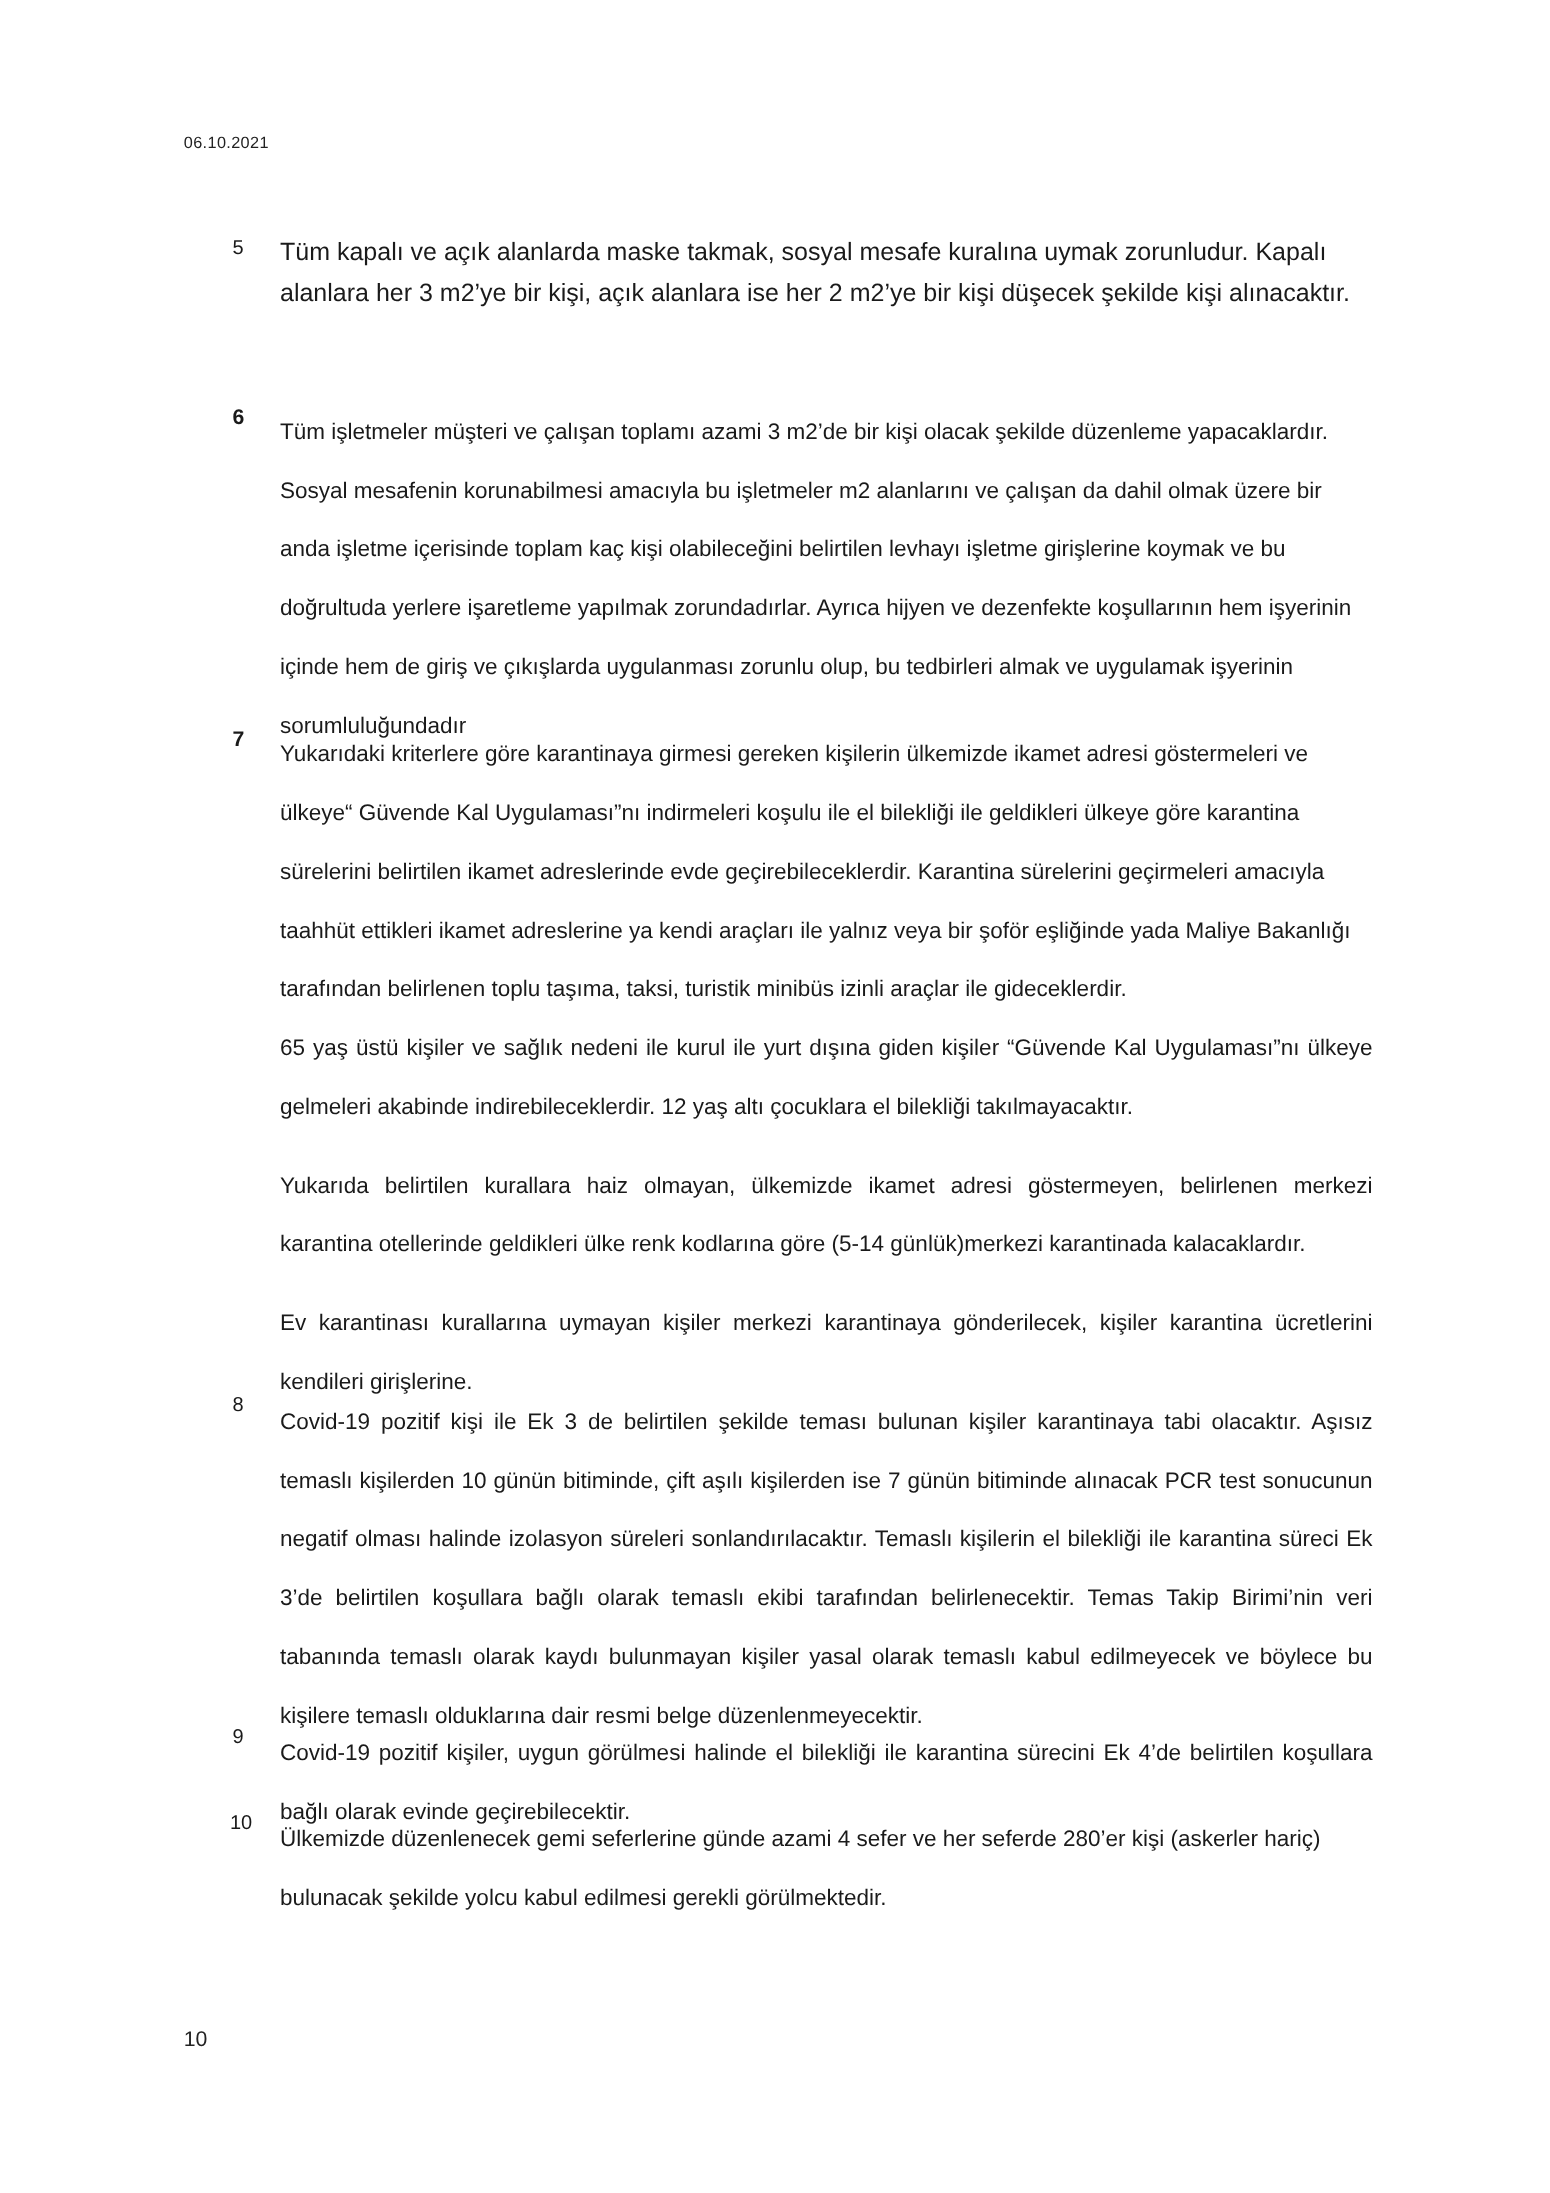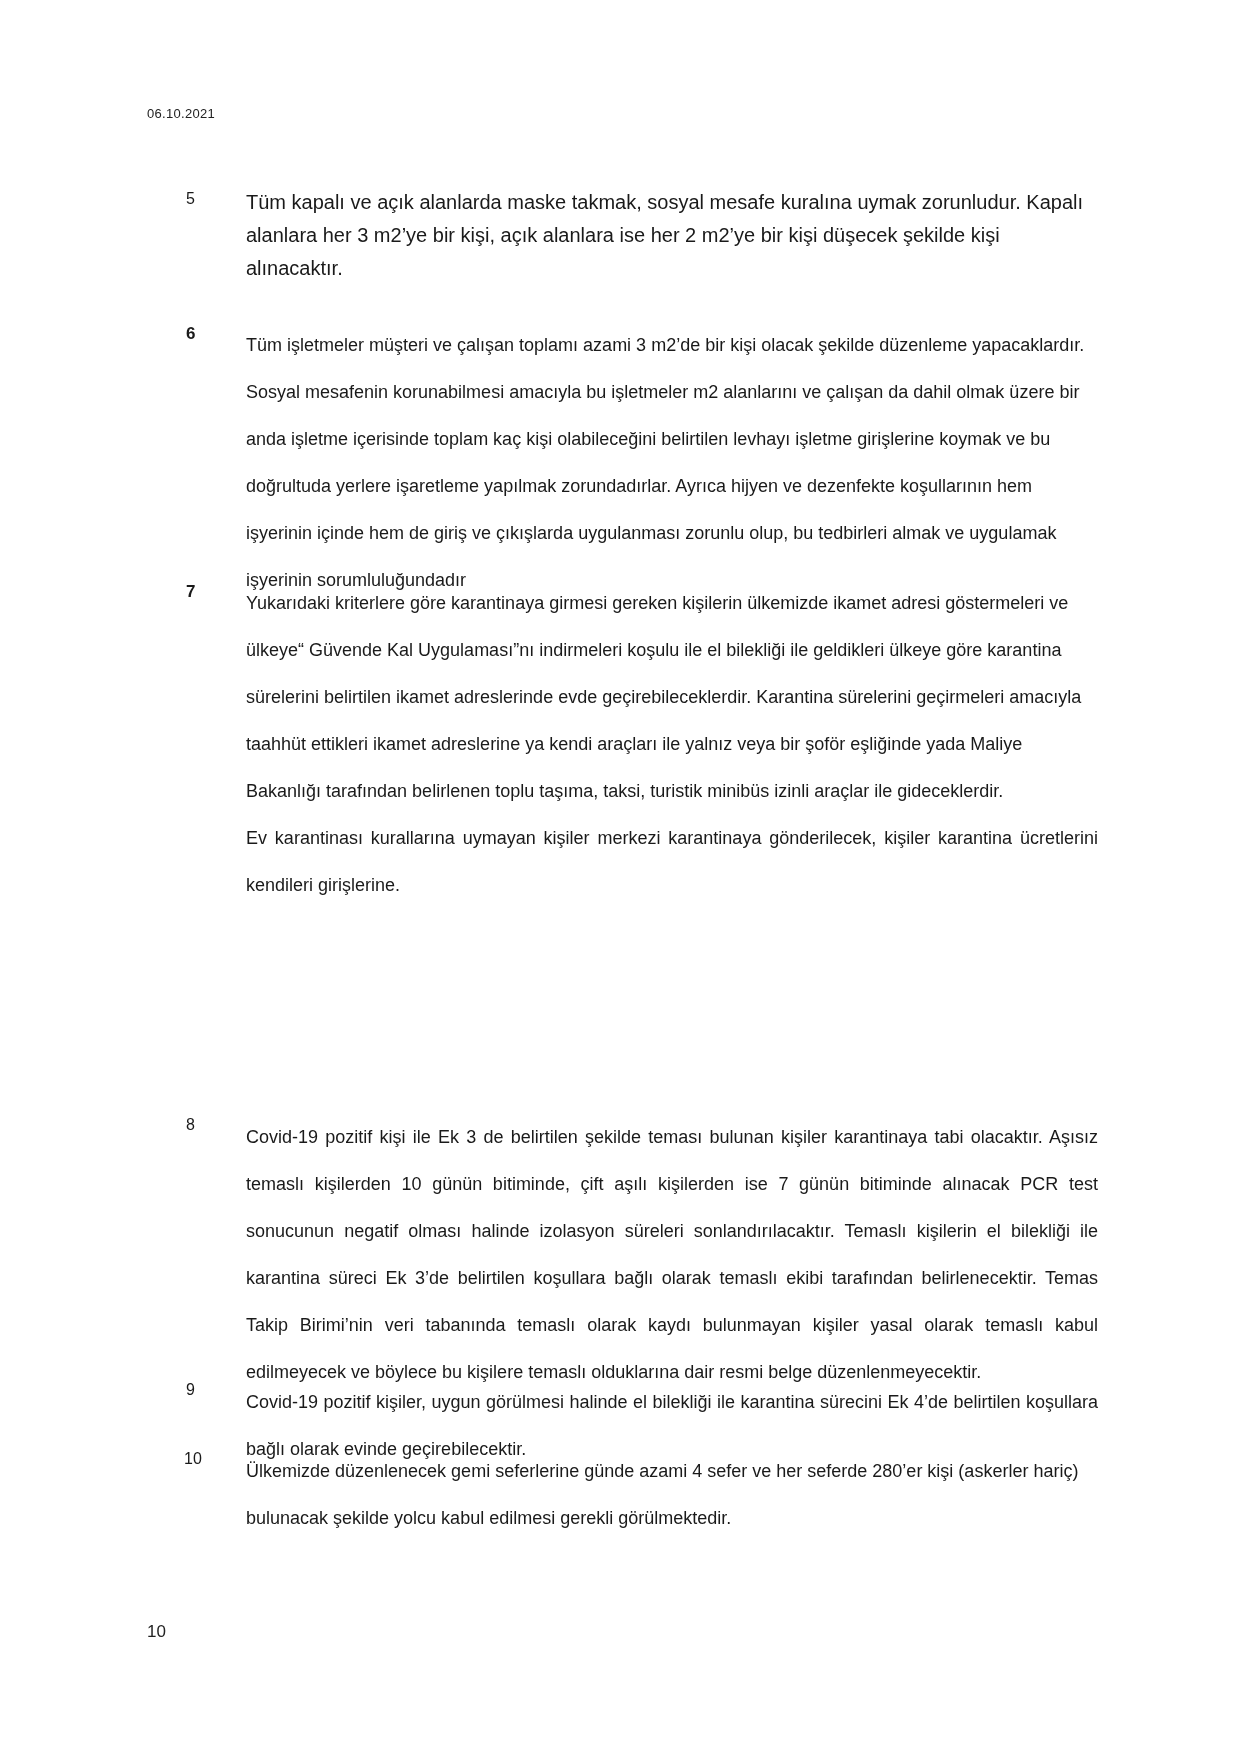--- a/index.html
+++ b/index.html
@@ -47,21 +47,21 @@
       left: 0;
       top: 0;
       width: 30px;
       font-size: 16px;
     }
     .item .num.bold {
       font-weight: bold;
       font-size: 17px;
     }
     .item .body {
-      margin-left: 60px;
+      margin-left: 38px;
     }
     .item p {
       margin: 0;
       font-size: 18px;
       line-height: 47px;
     }
     .item p + p {
       margin-top: 16px;
     }
     .justify p {
@@ -100,20 +100,22 @@
     <div class="body">
       <p>Tüm işletmeler müşteri ve çalışan toplamı azami 3 m2’de bir kişi olacak şekilde düzenleme yapacaklardır. Sosyal mesafenin korunabilmesi amacıyla bu işletmeler m2 alanlarını ve çalışan da dahil olmak üzere bir anda işletme içerisinde toplam kaç kişi olabileceğini belirtilen levhayı işletme girişlerine koymak ve bu doğrultuda yerlere işaretleme yapılmak zorundadırlar. Ayrıca hijyen ve dezenfekte koşullarının hem işyerinin içinde hem de giriş ve çıkışlarda uygulanması zorunlu olup, bu tedbirleri almak ve uygulamak işyerinin sorumluluğundadır</p>
     </div>
   </div>
 
   <div class="item" id="item-7">
     <span class="num bold">7</span>
     <div class="body">
       <p>Yukarıdaki kriterlere göre karantinaya girmesi gereken kişilerin ülkemizde ikamet adresi göstermeleri ve ülkeye“ Güvende Kal Uygulaması”nı indirmeleri koşulu ile el bilekliği ile geldikleri ülkeye göre karantina sürelerini belirtilen ikamet adreslerinde evde geçirebileceklerdir. Karantina sürelerini geçirmeleri amacıyla taahhüt ettikleri ikamet adreslerine ya kendi araçları ile yalnız veya bir şoför eşliğinde yada Maliye Bakanlığı tarafından belirlenen toplu taşıma, taksi, turistik minibüs izinli araçlar ile gideceklerdir.</p>
       <div class="justify">
+        <p>65 yaş üstü kişiler ve sağlık nedeni ile kurul ile yurt dışına giden kişiler “Güvende Kal Uygulaması”nı ülkeye gelmeleri akabinde indirebileceklerdir. 12 yaş altı çocuklara el bilekliği takılmayacaktır.</p>
+        <p>Yukarıda belirtilen kurallara haiz olmayan, ülkemizde ikamet adresi göstermeyen, belirlenen merkezi karantina otellerinde geldikleri ülke renk kodlarına göre (5-14 günlük)merkezi karantinada kalacaklardır.</p>
         <p>Ev karantinası kurallarına uymayan kişiler merkezi karantinaya gönderilecek, kişiler karantina ücretlerini kendileri girişlerine.</p>
       </div>
     </div>
   </div>
 
   <div class="item justify" id="item-8">
     <span class="num">8</span>
     <div class="body">
       <p>Covid-19 pozitif kişi ile Ek 3 de belirtilen şekilde teması bulunan kişiler karantinaya tabi olacaktır. Aşısız temaslı kişilerden 10 günün bitiminde, çift aşılı kişilerden ise 7 günün bitiminde alınacak PCR test sonucunun negatif olması halinde izolasyon süreleri sonlandırılacaktır. Temaslı kişilerin el bilekliği ile karantina süreci Ek 3’de belirtilen koşullara bağlı olarak temaslı ekibi tarafından belirlenecektir. Temas Takip Birimi’nin veri tabanında temaslı olarak kaydı bulunmayan kişiler yasal olarak temaslı kabul edilmeyecek ve böylece bu kişilere temaslı olduklarına dair resmi belge düzenlenmeyecektir.</p>
     </div>

